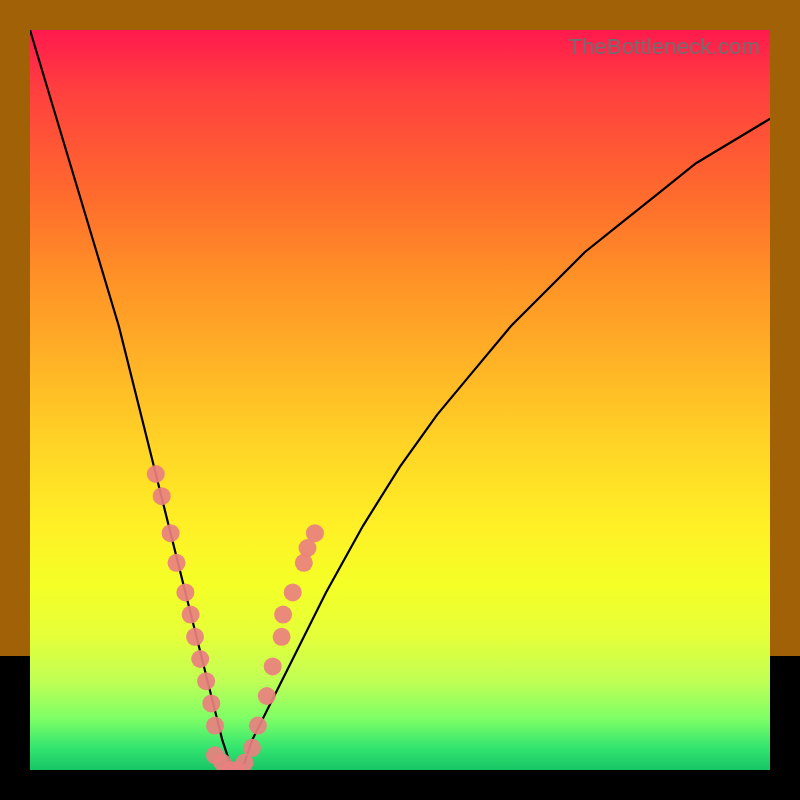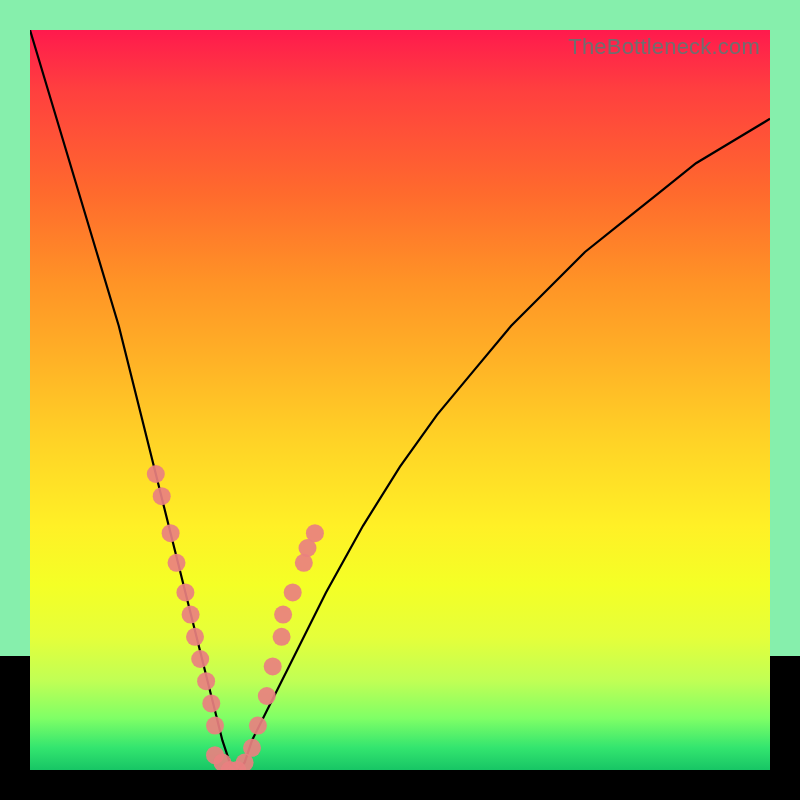--- a/index.html
+++ b/index.html
@@ -7,21 +7,21 @@
     padding: 0;
     width: 800px;
     height: 800px;
     overflow: hidden;
     background: #000;
     font-family: Arial, Helvetica, sans-serif;
   }
   .outer {
     width: 800px;
     height: 656px;
-    background: #86efac;
+    background: #a16207;
     position: relative;
   }
   .plot {
     position: absolute;
     left: 30px;
     top: 30px;
     width: 740px;
     height: 740px;
     background: linear-gradient(
       to bottom,

